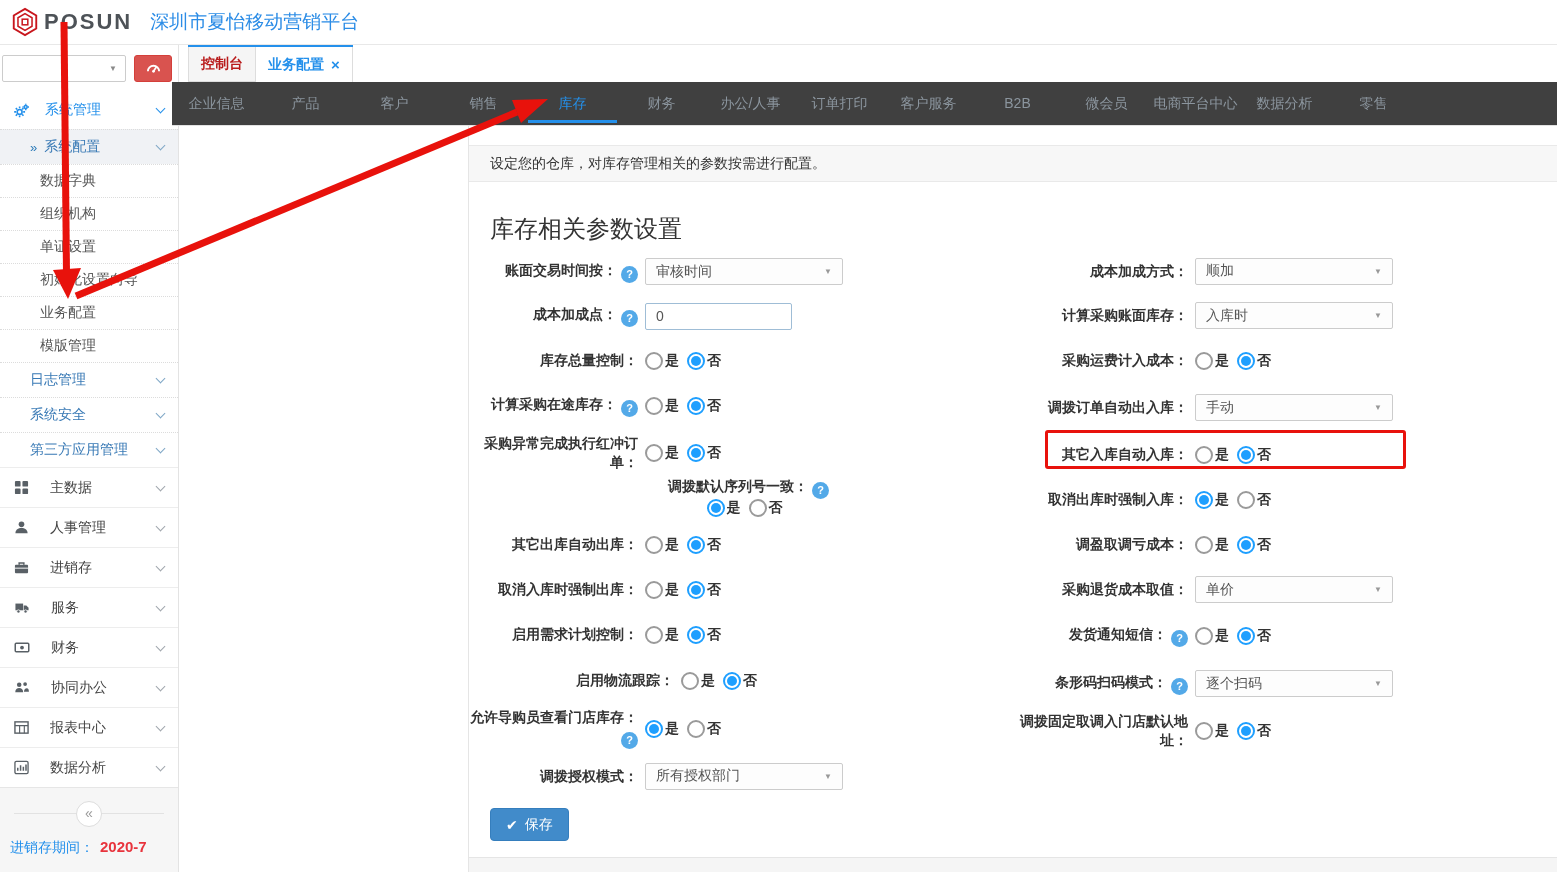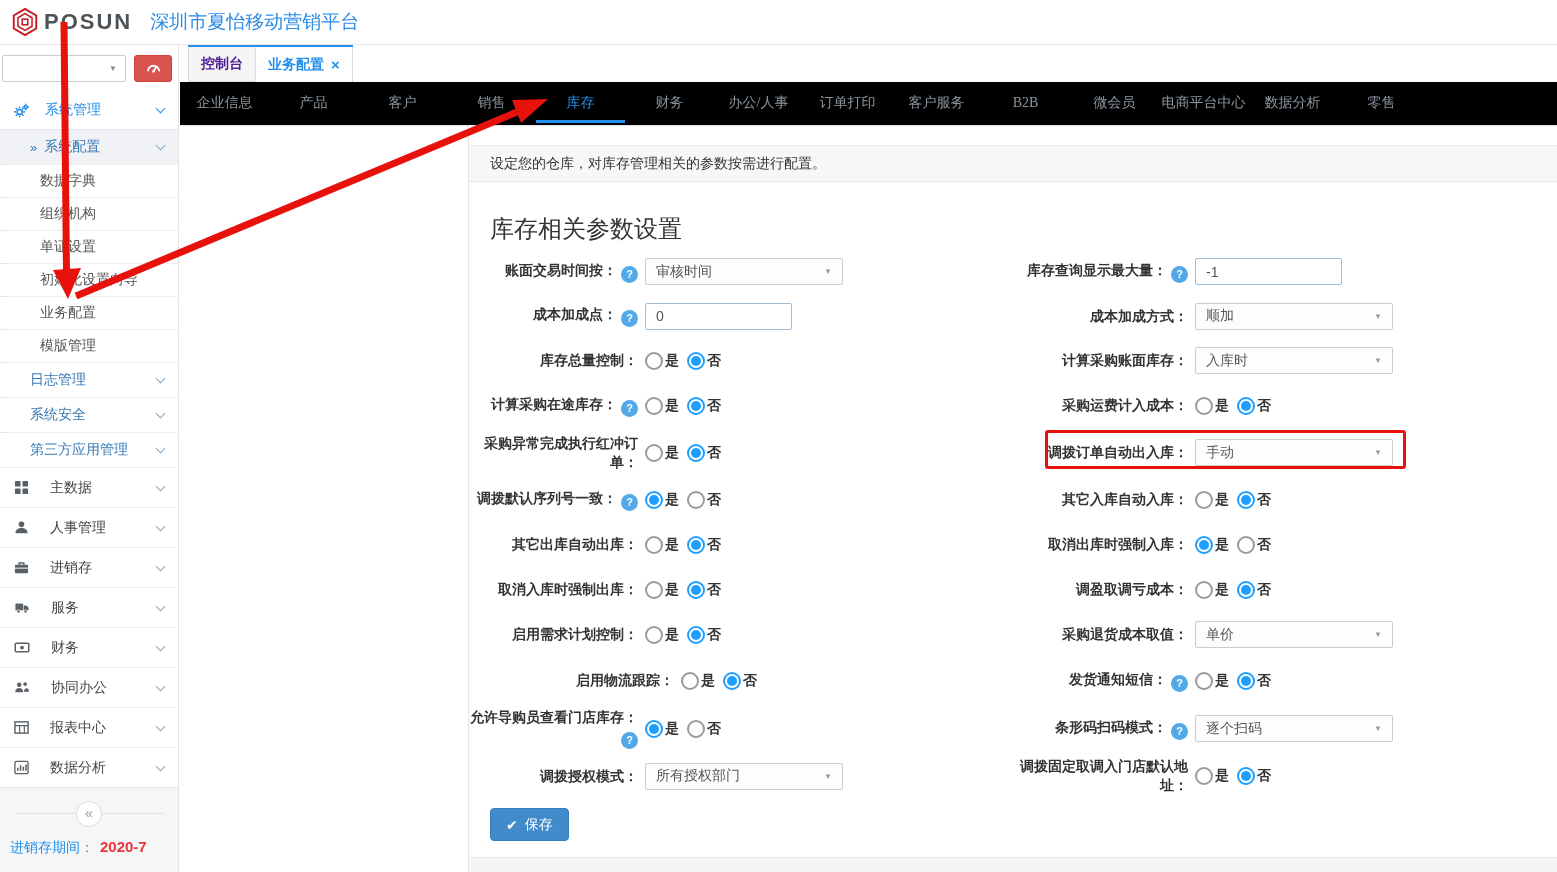--- a/index.html
+++ b/index.html
@@ -43,26 +43,26 @@
   .collapse-btn { position:relative; width:26px; height:26px; border-radius:50%; background:#fff;
     border:1px solid #ddd; color:#9a9a9a; font-size:14px; display:flex; align-items:center;
     justify-content:center; cursor:pointer; padding-bottom:2px; }
   .period { margin:10px 0 0 10px; font-size:14px; color:#2490eb; }
   .period b { color:#e8343d; font-size:15px; margin-left:6px;margin-top:11px; }
 
   
   .tabstrip { position:absolute; left:180px; top:45px; right:0; height:37px; background:#fff; display:flex; align-items:flex-start; }
   .tabgroup { display:flex; margin-left:8px; border-top:2px solid #2490eb; }
   .tab { height:35px; display:flex; align-items:center; padding:0 12px; font-weight:700; cursor:pointer; }
-  .tab.inactive { background:#f5f5f5; border:1px solid #ddd; border-top:none; color:#4c1d95; }
+  .tab.inactive { background:#f5f5f5; border:1px solid #ddd; border-top:none; color:#b91c1c; }
   .tab.active { background:#fff; border-right:1px solid #ddd; color:#2490eb; gap:7px; }
   .tab .close { font-weight:700; font-size:15px; line-height:1; }
 
-  .subtabs { position:absolute; left:180px; top:82px; right:0; height:44px; background:#000000;
-    border-bottom:1px solid #e2e2e2; display:flex;font-family:Liberation Serif, serif; }
+  .subtabs { position:absolute; left:172px; top:82px; right:0; height:44px; background:#404040;
+    border-bottom:1px solid #e2e2e2; display:flex; }
   .subtab { width:89px; height:43px; line-height:42px; text-align:center; color:#8b959e;
     cursor:pointer; position:relative; white-space:nowrap; }
   .subtab.active { color:#2490eb; }
   .subtab.active::after { content:""; position:absolute; left:0; right:0; bottom:2px; height:3px; background:#2490eb; }
 
   
   .vdivider { position:absolute; left:468px; top:126px; bottom:0; width:1px; background:#e5e5e5; }
   .desc-strip { position:absolute; left:469px; top:145px; right:0; height:37px; background:#f7f7f7;
     border-top:1px solid #e9e9e9; border-bottom:1px solid #e9e9e9; display:flex; align-items:center; padding-left:21px; color:#333; }
   .section-title { position:absolute; left:490px; top:213px; font-size:24px; font-weight:400; color:#333; }
@@ -329,21 +329,21 @@
     </div>
     <div class="frow" style="height: 49px;">
       <div class="flabel">采购异常完成执行红冲订单：</div>
       <div class="ctrl">
         <span class="rc"></span>
         <span class="rlabel">是</span>
         <span class="rc on"></span>
         <span class="rlabel">否</span>
       </div>
     </div>
-    <div class="frow" style="height: 45px;">
+    <div class="frow" style="height: 45px; flex-direction: column;">
       <div class="flabel">调拨默认序列号一致：<span class="help">?</span></div>
       <div class="ctrl">
         <span class="rc on"></span>
         <span class="rlabel">是</span>
         <span class="rc"></span>
         <span class="rlabel">否</span>
       </div>
     </div>
     <div class="frow" style="height: 45px;">
       <div class="flabel">其它出库自动出库：</div>
@@ -394,26 +394,20 @@
       <div class="flabel">调拨授权模式：</div>
       <div class="ctrl">
         <div class="sel">
           <span>所有授权部门</span>
           <span class="caret">▼</span>
         </div>
       </div>
     </div>
   </div>
 <div class="formcol" id="form-right">
-    <div class="frow" style="height: 45px;">
-      <div class="flabel">库存查询显示最大量：<span class="help">?</span></div>
-      <div class="ctrl">
-        <input class="inp" value="-1" style="">
-      </div>
-    </div>
     <div class="frow" style="height: 44px;">
       <div class="flabel">成本加成方式：</div>
       <div class="ctrl">
         <div class="sel">
           <span>顺加</span>
           <span class="caret">▼</span>
         </div>
       </div>
     </div>
     <div class="frow" style="height: 45px;">

